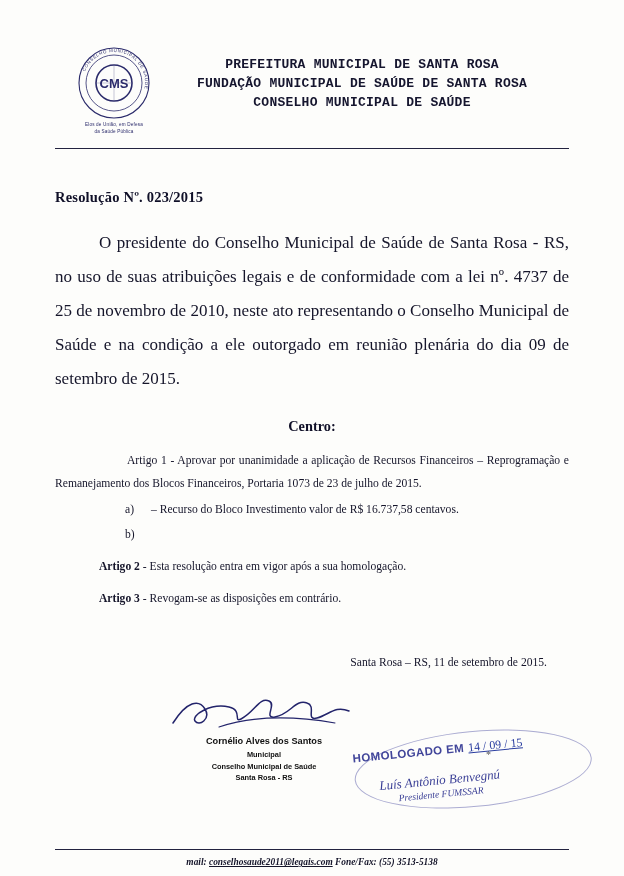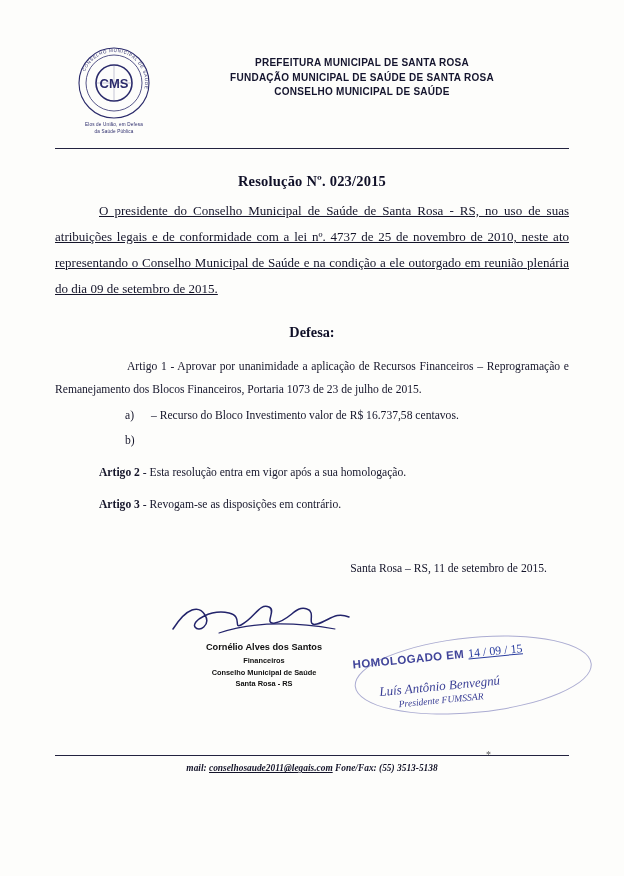--- a/index.html
+++ b/index.html
@@ -58,51 +58,50 @@
     margin-top: 2px;
     letter-spacing: .2px;
   }
   .header-titles {
     flex: 1;
     text-align: center;
     padding-top: 10px;
     padding-right: 18px;
   }
   .header-titles div {
-    font-family: Liberation Sans, sans-serif;
-    font-weight: bold;
-    font-size: 10px;
+    font-family: Liberation Mono, monospace;
+    font-weight: bold;
+    font-size: 13px;
     letter-spacing: .25px;
     line-height: 1.45;
     color: #15152e;
   }
   .header-rule {
     margin: 10px 0 0 0;
     border: none;
     border-top: 1.2px solid #23233f;
     width: 100%;
   }
 
   
   .doc-title {
-    text-align: center;
+    text-align: left;
     font-weight: bold;
     font-size: 14.5px;
-    margin-top: 24px;
+    margin-top: 40px;
     color: #101028;
     letter-spacing: .2px;
   }
   p.para {
-    font-size: 13px;
+    font-size: 17px;
     line-height: 2.0;
     text-align: justify;
-    margin: 8px 0 0 0;
+    margin: 20px 0 0 0;
     color: #15152a;
     text-indent: 44px;
-    text-decoration: underline;
   }
   .resolve {
     text-align: center;
     font-weight: bold;
     font-size: 14.3px;
     margin-top: 22px;
     color: #101028;
   }
   p.artigo {
     font-size: 11.6px;
@@ -289,21 +288,21 @@
         <div>FUNDAÇÃO MUNICIPAL DE SAÚDE DE SANTA ROSA</div>
         <div>CONSELHO MUNICIPAL DE SAÚDE</div>
       </div>
     </div>
     <hr class="header-rule">
 
     <div class="doc-title">Resolução Nº. 023/2015</div>
 
     <p class="para">O presidente do Conselho Municipal de Saúde de Santa Rosa - RS, no uso de suas atribuições legais e de conformidade com a lei nº. 4737 de 25 de novembro de 2010, neste ato representando o Conselho Municipal de Saúde e na condição a ele outorgado em reunião plenária do dia 09 de setembro de 2015.</p>
 
-    <div class="resolve">Defesa:</div>
+    <div class="resolve">Centro:</div>
 
     <p class="artigo">
       <b>Artigo 1</b><span> - Aprovar por unanimidade a aplicação de Recursos Financeiros – Reprogramação e Remanejamento dos Blocos Financeiros, Portaria 1073 de 23 de julho de 2015.</span>
     </p>
 
     <ul class="list">
       <li>
         <span class="marker">a)</span>
         <span class="li-text">– Recurso do Bloco Investimento valor de R$ 16.737,58 centavos.</span>
       </li>
@@ -324,21 +323,21 @@
 
     <div class="sign-area">
       <div class="sig-left">
         <div class="sig-scribble">
           <svg width="210" height="40" viewBox="0 0 210 40" aria-hidden="true">
             <path d="M14 30 C28 8, 40 6, 46 16 C52 26, 40 34, 36 28 C32 22, 52 10, 70 14 C84 17, 74 30, 82 26 C96 19, 100 4, 110 8 C118 11, 104 26, 116 24 C132 21, 136 6, 148 10 C158 13, 146 28, 158 25 C170 22, 176 12, 190 18" fill="none" stroke="#23246b" stroke-width="1.5" stroke-linecap="round"></path>
             <path d="M60 34 C90 24, 130 22, 176 30" fill="none" stroke="#23246b" stroke-width="1.1" stroke-linecap="round"></path>
           </svg>
         </div>
         <div class="sig-name">Cornélio Alves dos Santos</div>
-        <div class="sig-role">Financeiros</div>
+        <div class="sig-role">Municipal</div>
         <div class="sig-role">Conselho Municipal de Saúde</div>
         <div class="sig-role">Santa Rosa - RS</div>
       </div>
 
       <div class="stamp">
         <div class="stamp-ellipse"></div>
         <div style="position:relative">
           <span class="stamp-line1">HOMOLOGADO EM</span>
           <span class="stamp-date">14 / 09 / 15</span>
         </div>

